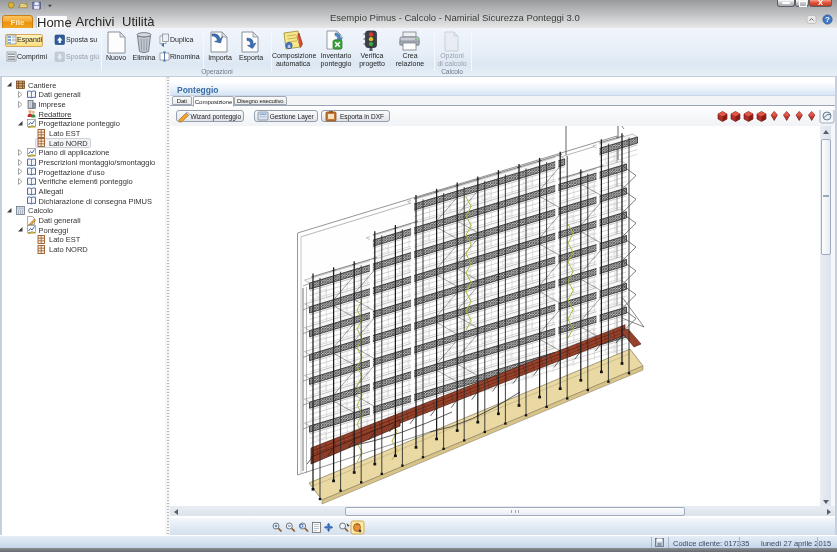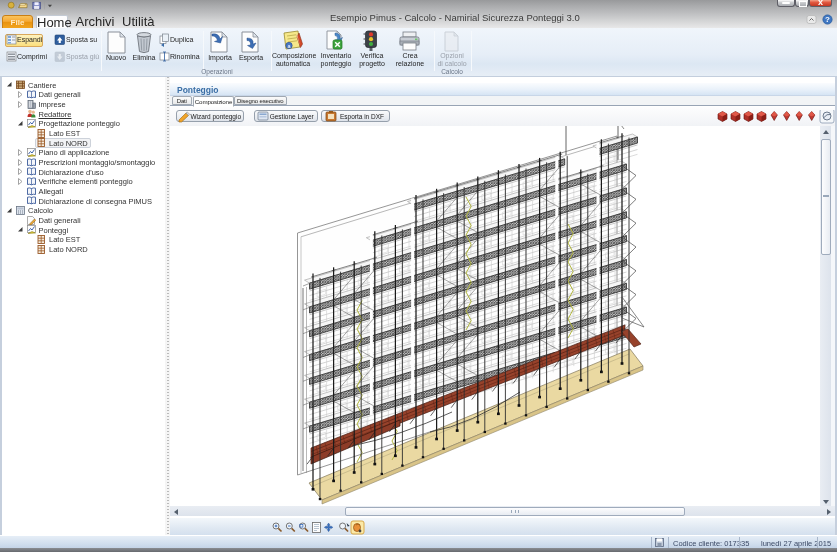--- a/index.html
+++ b/index.html
@@ -312,21 +312,21 @@
     <path d="M4.5 1.5 V7.8" stroke="#3a5a9a" stroke-width="0.7"></path>
   </svg>
 <div class="titem" style="left:38.5px; top:157.9px;">Prescrizioni montaggio/smontaggio</div>
 <svg class="abs" style="left:16.5px; top:168.3px;" width="7" height="7" viewBox="0 0 7 7">
     <path d="M1.5 0.5 L5 3.5 L1.5 6.5 Z" fill="none" stroke="#9a9a9a" stroke-width="0.9"></path>
   </svg>
 <svg class="abs" style="left:26.5px; top:167.3px;" width="9" height="9" viewBox="0 0 9 9">
     <path d="M4.5 1.5 Q2.5 0.5 0.5 1.2 L0.5 7.5 Q2.5 6.8 4.5 7.8 Q6.5 6.8 8.5 7.5 L8.5 1.2 Q6.5 0.5 4.5 1.5 Z" fill="#f4f6fa" stroke="#3a5a9a" stroke-width="0.9"></path>
     <path d="M4.5 1.5 V7.8" stroke="#3a5a9a" stroke-width="0.7"></path>
   </svg>
-<div class="titem" style="left:38.5px; top:167.6px;">Dichiarazione d'uso</div>
+<div class="titem" style="left:38.5px; top:167.6px;">Progettazione d'uso</div>
 <svg class="abs" style="left:16.5px; top:178.0px;" width="7" height="7" viewBox="0 0 7 7">
     <path d="M1.5 0.5 L5 3.5 L1.5 6.5 Z" fill="none" stroke="#9a9a9a" stroke-width="0.9"></path>
   </svg>
 <svg class="abs" style="left:26.5px; top:177.0px;" width="9" height="9" viewBox="0 0 9 9">
     <path d="M4.5 1.5 Q2.5 0.5 0.5 1.2 L0.5 7.5 Q2.5 6.8 4.5 7.8 Q6.5 6.8 8.5 7.5 L8.5 1.2 Q6.5 0.5 4.5 1.5 Z" fill="#f4f6fa" stroke="#3a5a9a" stroke-width="0.9"></path>
     <path d="M4.5 1.5 V7.8" stroke="#3a5a9a" stroke-width="0.7"></path>
   </svg>
 <div class="titem" style="left:38.5px; top:177.3px;">Verifiche elementi ponteggio</div>
 <svg class="abs" style="left:26.5px; top:186.7px;" width="9" height="9" viewBox="0 0 9 9">
     <path d="M4.5 1.5 Q2.5 0.5 0.5 1.2 L0.5 7.5 Q2.5 6.8 4.5 7.8 Q6.5 6.8 8.5 7.5 L8.5 1.2 Q6.5 0.5 4.5 1.5 Z" fill="#f4f6fa" stroke="#3a5a9a" stroke-width="0.9"></path>

